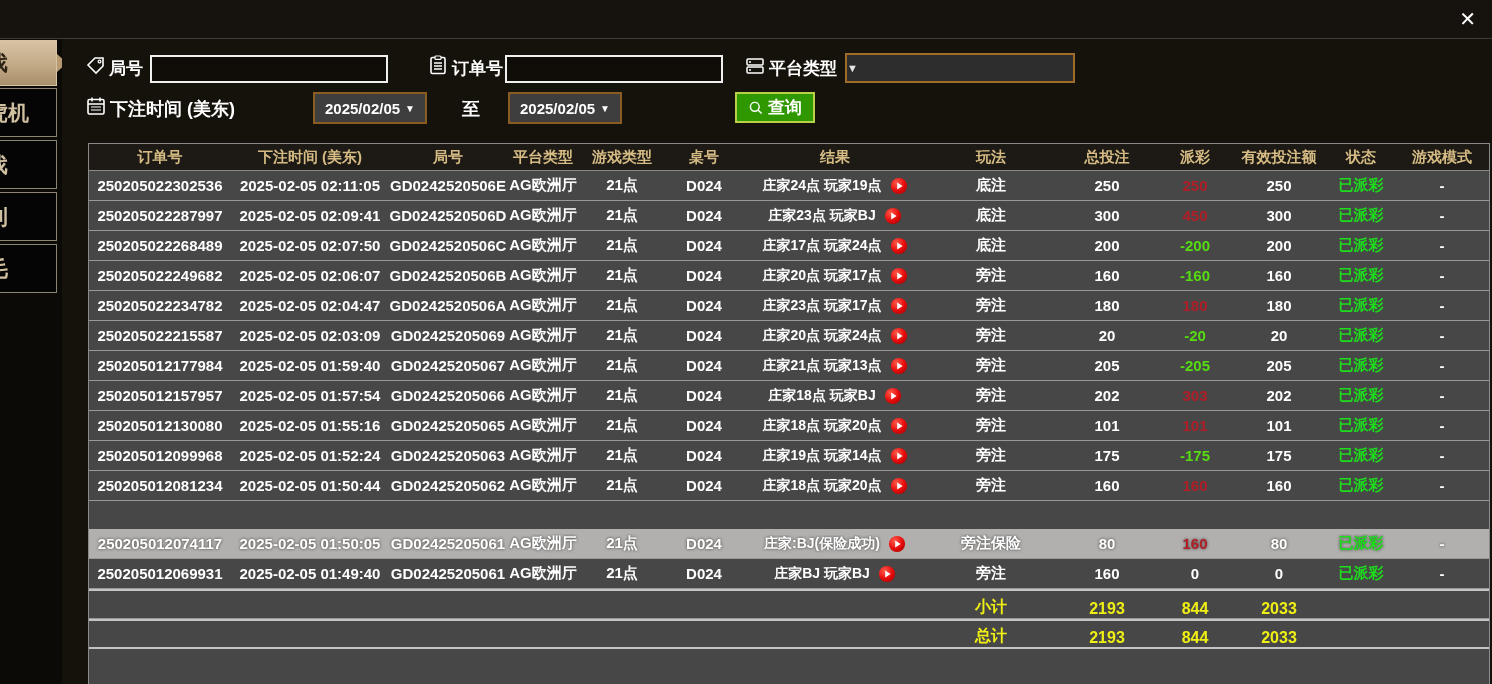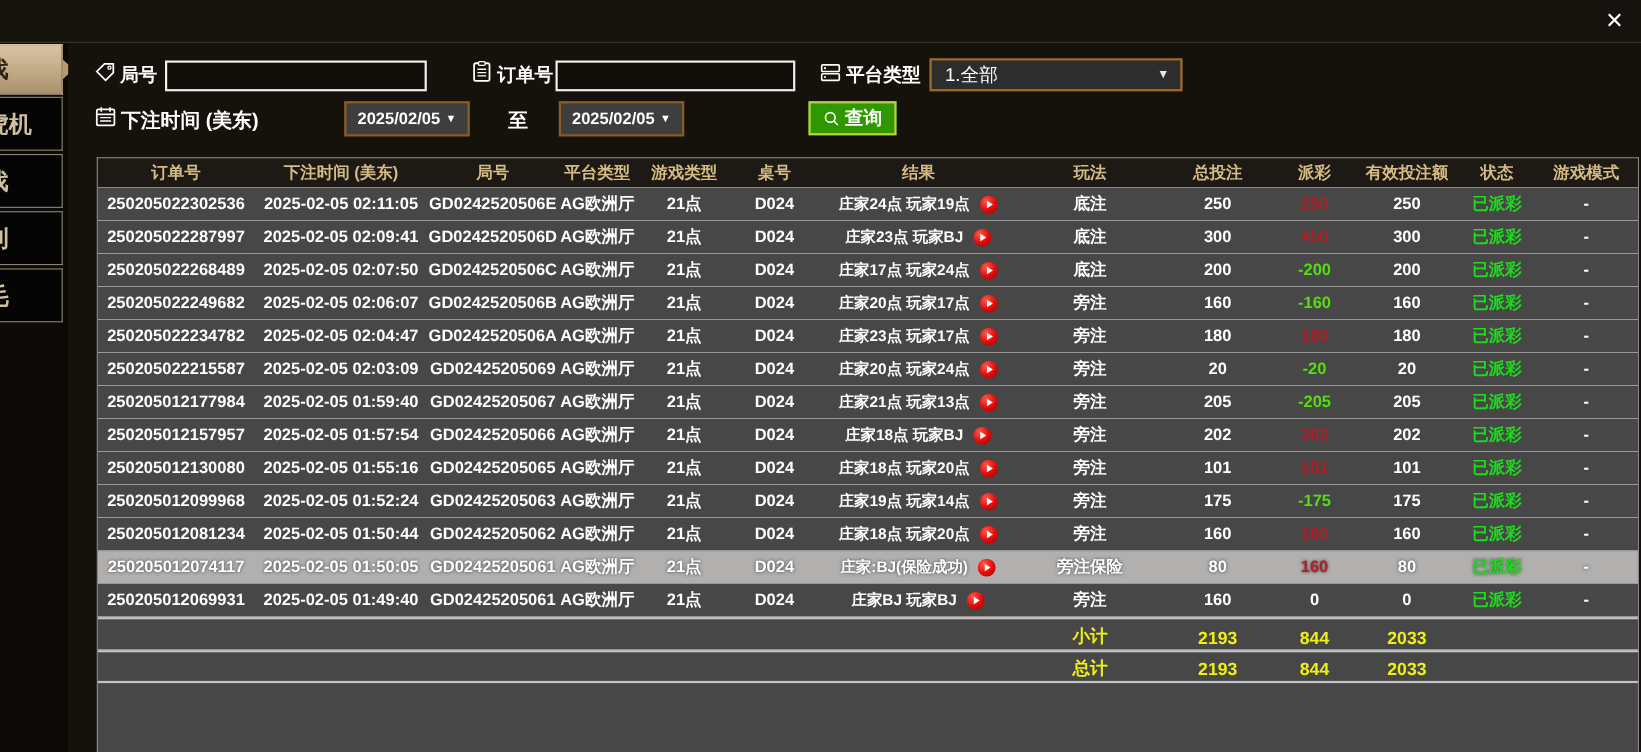--- a/index.html
+++ b/index.html
@@ -39,21 +39,21 @@
   .query-btn { position:absolute; left:673px; top:53px; width:80px; height:31px; background:#2f9800; border:2px solid #b9cf45;
                color:#fff; font-size:17px; font-weight:bold; display:flex; align-items:center; justify-content:center; gap:4px; cursor:pointer; }
   .query-btn svg { width:16px; height:16px; }
 
   
   .table { position:absolute; left:26px; top:104px; width:1402px; height:541px; background:#474747;
            border-left:1px solid #8a8a8a; border-right:1px solid #8a8a8a; border-top:1px solid #8a8a8a; }
   .tr, .thead, .sumrow { display:flex; width:100%; }
   .thead { height:27px; background:#1d1a15; color:#d6bc84; font-size:15px; font-weight:bold; align-items:center; border-bottom:1px solid #8a8a8a; }
   .tr { height:30px; background:#474747; color:#fff; font-size:15px; font-weight:600; align-items:center; border-bottom:1px solid #999; cursor:default; }
-  .tr.selected { background:#b2b0ae; }
+  .tr.selected { background:#b2b0ae;margin-top:28px; }
   .tr.selected .td { text-shadow:0 0 3px rgba(40,40,40,.85); }
   .sumrow { height:30px; background:#474747; color:#efef13; font-size:16px; font-weight:bold; align-items:flex-end; border-bottom:1px solid #999; }
   .sumrow.first { border-top:2px solid #c4c4c4; }
   .sumrow.last  { border-top:2px solid #c4c4c4; border-bottom:2px solid #c4c4c4; }
   .td, .th { text-align:center; overflow:hidden; white-space:nowrap; }
   .c0{width:142px}.c1{width:158px}.c2{width:118px}.c3{width:72px}.c4{width:86px}.c5{width:78px}
   .c6{width:184px}.c7{width:128px}.c8{width:104px}.c9{width:72px}.c10{width:96px}.c11{width:68px}.c12{flex:1}
   .c6.td { display:flex; align-items:center; justify-content:center; gap:8px; font-size:14px; }
   .replay { width:18px; height:18px; flex:0 0 18px; cursor:pointer; }
   .c9.pos { color:#b01e28; } .c9.neg { color:#55dd11; } .c9.zero { color:#fff; }
@@ -111,21 +111,20 @@
     <span class="ficon" style="left:683px;top:17px;">
       <svg viewBox="0 0 20 20">
           <rect x="2" y="3" width="16" height="6" rx="1" fill="none" stroke="#fff" stroke-width="1.5"></rect>
           <rect x="2" y="11" width="16" height="6" rx="1" fill="none" stroke="#fff" stroke-width="1.5"></rect>
           <circle cx="5" cy="6" r="1" fill="#fff"></circle>
           <circle cx="5" cy="14" r="1" fill="#fff"></circle>
         </svg>
     </span>
     <span class="flabel" style="left:707px;top:18px;font-size:17px;">平台类型</span>
     <div class="dropdown">
-      <span class="val">1.全部</span>
       <span class="arrow">▼</span>
     </div>
 
     <span class="ficon" style="left:24px;top:57px;">
       <svg viewBox="0 0 20 20">
           <rect x="2" y="3.5" width="16" height="14.5" rx="1.5" fill="none" stroke="#fff" stroke-width="1.6"></rect>
           <path d="M6 1.5 v4 M14 1.5 v4 M2 8 h16" stroke="#fff" stroke-width="1.5"></path>
           <path d="M5 11 h10 M5 14 h10" stroke="#fff" stroke-width="1.2"></path>
         </svg>
     </span>

